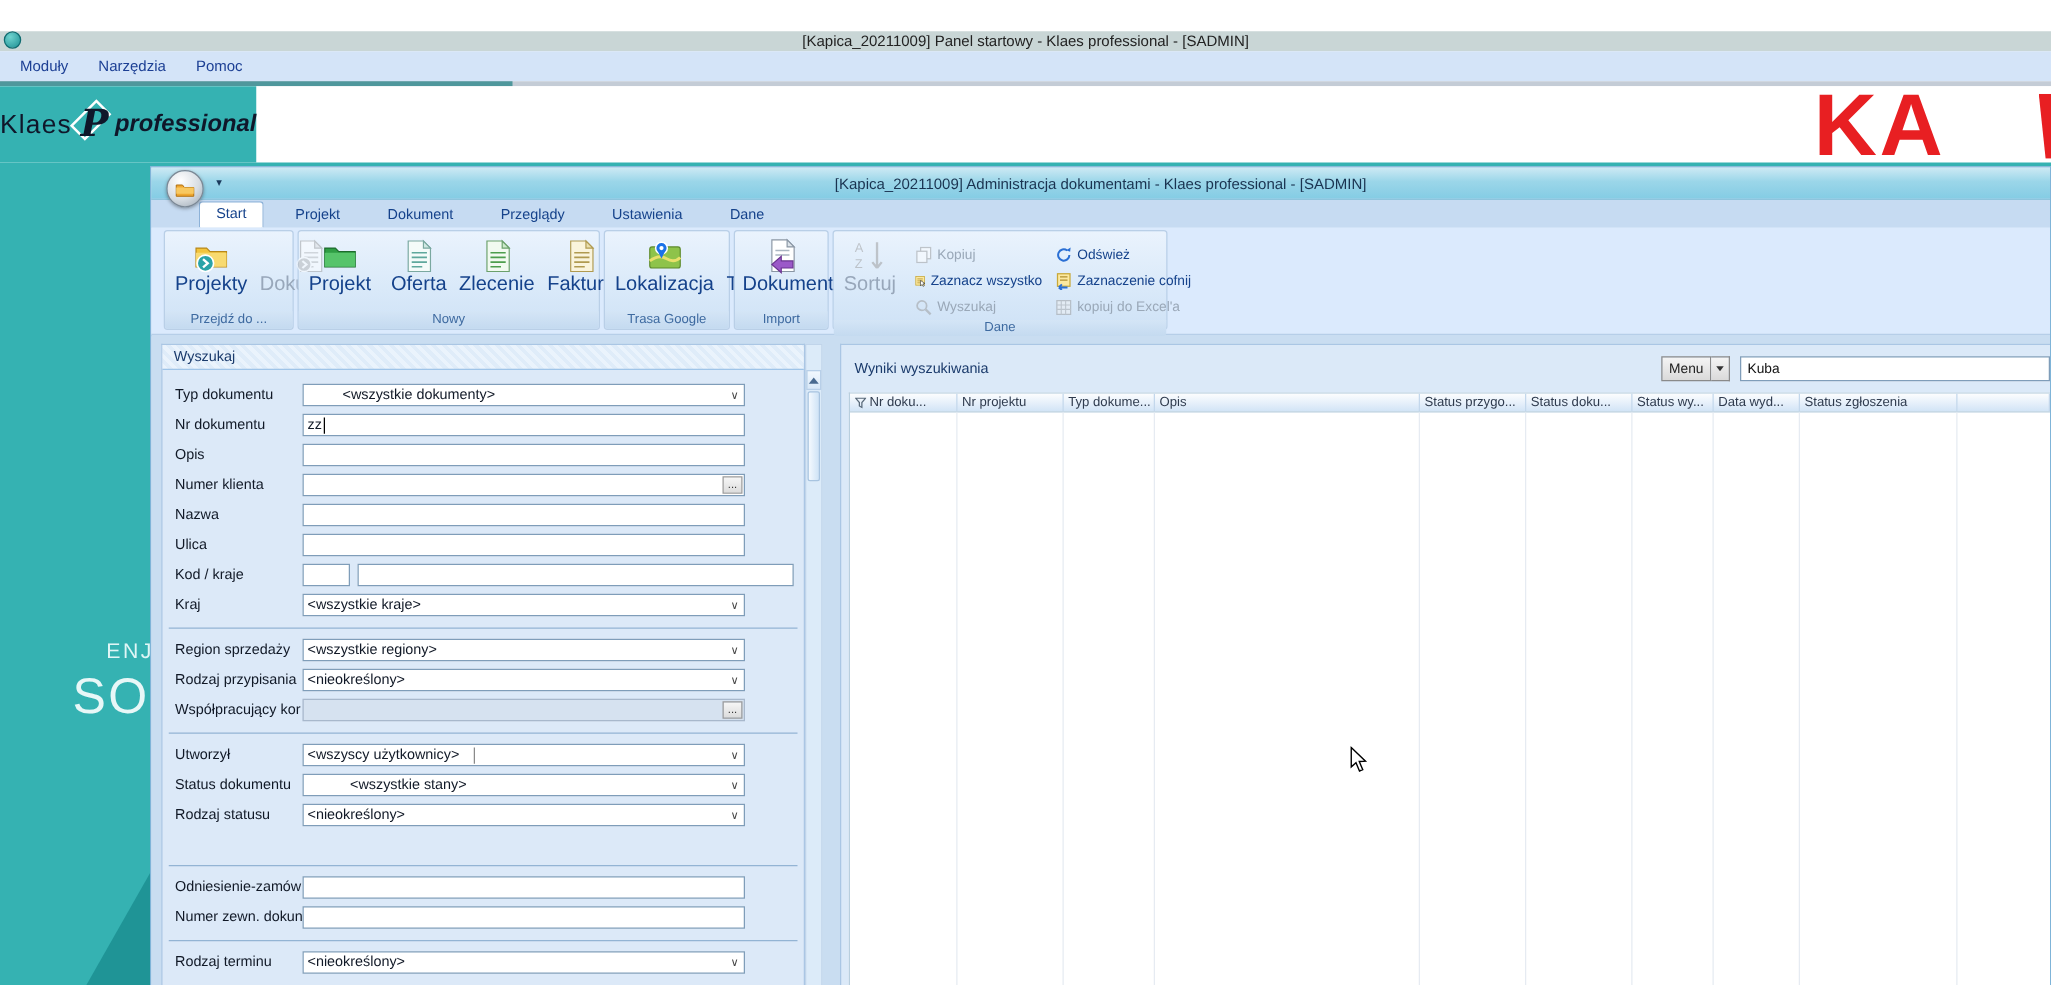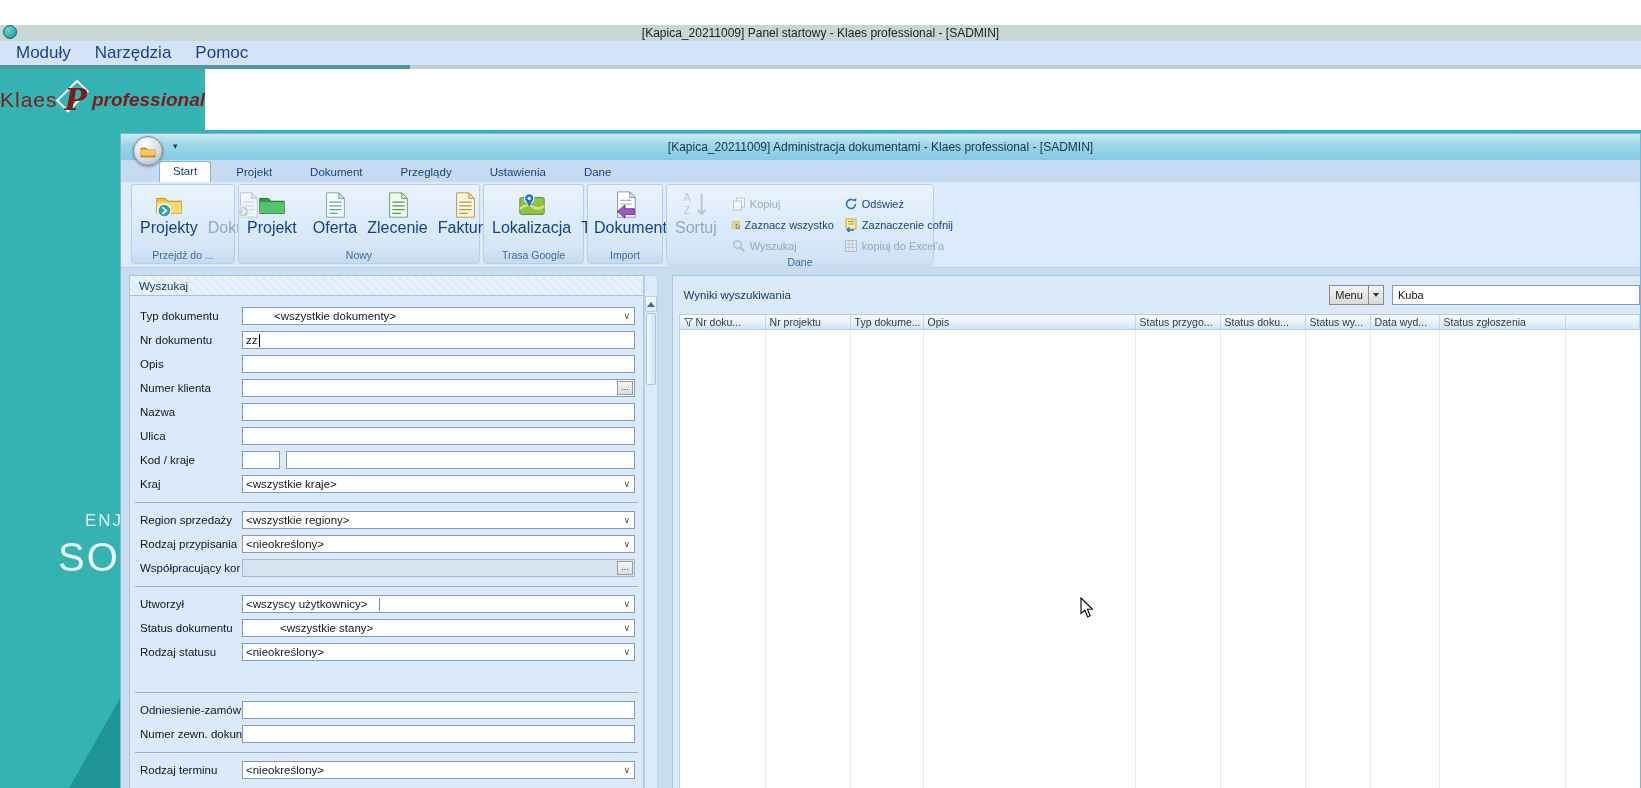--- a/index.html
+++ b/index.html
@@ -7,27 +7,27 @@
   body { font-family:"Liberation Sans", sans-serif; position:relative; background:#fff; }
   #root { position:absolute; inset:0;margin-top:25px; }
 
   
   .titlebar { position:absolute; left:0; top:0; width:1641px; height:16px; background:#c9d6d6;
     display:flex; align-items:center; justify-content:center; font-size:12px; color:#222; }
   .app-dot { position:absolute; left:3px; top:0px; width:14px; height:14px; border-radius:50%;
     background:radial-gradient(circle at 35% 30%, #6fd3cf, #1e8f93); border:1px solid #0f6b70; }
   .menubar { position:absolute; left:0; top:16px; width:1641px; height:24px; background:#d4e4f8;
     display:flex; align-items:center; gap:4px; padding-left:6px; }
-  .menubar .mitem { font-size:17px; color:#1c3f94; padding:3px 10px; cursor:default; }
+  .menubar .mitem { font-size:12px; color:#1c3f94; padding:3px 10px; cursor:default; }
   .topstrip { position:absolute; left:0; top:40px; width:1641px; height:4px; background:#c4ccd6; }
   .topstrip .strip-left { width:410px; height:4px; background:#4f979c; }
 
   .band { position:absolute; left:0; top:44px; width:1641px; height:61px; background:#ffffff; }
   .logo-block { position:absolute; left:0; top:0; width:205px; height:61px; background:#35b2b2;
-    display:flex; align-items:center; justify-content:center; color:#7f1d1d; }
+    display:flex; align-items:center; justify-content:center; color:#0f172a; }
   .logo-name { font-size:21px; letter-spacing:1px; }
   .logo-diamond { width:30px; height:30px; border:2px solid #fff; transform:rotate(45deg);
     margin:0 -8px 0 6px; position:relative; top:-4px; background:transparent; }
   .logo-mark { font-family:"DejaVu Serif", serif; font-style:italic; font-weight:bold; font-size:30px;
     position:relative; z-index:2; margin-left:-8px; }
   .logo-suffix { font-style:italic; font-weight:bold; font-size:19px; margin-left:5px; }
   .redlogo { position:absolute; right:0; top:2px; height:59px; width:190px; overflow:hidden;
     display:flex; align-items:center; }
   .redlogo .redtext { font-size:70px; font-weight:800; color:#e81f22; line-height:55px; letter-spacing:2px; }
   .red-sliver { position:absolute; right:0; top:4px; width:10px; height:52px; background:#e81f22;
@@ -79,21 +79,21 @@
     background:#c9ddf1; padding:6px 0 0 8px; display:flex; }
 
   
   .search-panel { width:516px; height:540px; background:#dce9f8; border:1px solid #aac6e4; border-bottom:none; }
   .sp-header { height:20px; background:repeating-linear-gradient(45deg,#eaf3fc 0 3px,#dfecf9 3px 6px);
     border-bottom:1px solid #9fc4e8; display:flex; align-items:center; padding-left:9px;
     font-size:11.5px; color:#1a3a6b; }
   .sp-form { padding-top:8px; }
   .frow { height:24px; display:flex; align-items:center; padding-left:10px; }
   .flabel { width:102px; font-size:11.5px; color:#101826; white-space:nowrap; overflow:hidden; }
-  .fctrl { width:393px; height:18px; background:#fff; border:1px solid #7f9db9;
+  .fctrl { width:354px; height:18px; background:#fff; border:1px solid #7f9db9;
     display:flex; align-items:center; font-size:11.5px; color:#101826; padding:0 3px; position:relative; }
   .fctrl.combo .cval { flex:1; white-space:nowrap; overflow:hidden; }
   .combo-arrow { font-size:9px; color:#444; margin-right:1px; }
   .fctrl.disabled { background:#d6e2f0; border-color:#a8b8cc; }
   .ellipsis-btn { position:absolute; right:1px; top:1px; width:16px; height:14px; background:linear-gradient(#f6f6f6,#dcdcdc);
     border:1px solid #9a9a9a; font-size:9px; line-height:11px; text-align:center; color:#333; }
   .indent1 { padding-left:28px; } .indent2 { padding-left:34px; }
   .caret { border-left:1px solid #000; height:13px; margin-left:1px; }
   .caret2 { border-left:1px solid #8a8a8a; height:13px; margin-left:12px; }
   .divider { border-top:1px solid #93b4d4; margin:6px 5px 5px; }
@@ -155,20 +155,24 @@
       <div class="strip-left"></div>
     </div>
 
   <div class="band">
     <div class="logo-block">
       <span class="logo-name">Klaes</span>
       <span class="logo-diamond"></span>
       <span class="logo-mark">P</span>
       <span class="logo-suffix">professional</span>
     </div>
+    <div class="redlogo">
+      <span class="redtext">KA</span>
+      <span class="red-sliver"></span>
+    </div>
   </div>
 
   <div class="desktop">
     <span class="wm1">ENJO</span>
     <span class="wm2">SOLU</span>
     <div class="teal-triangle"></div>
   </div>
 
   <div id="docwin">
     <div class="dw-title">

